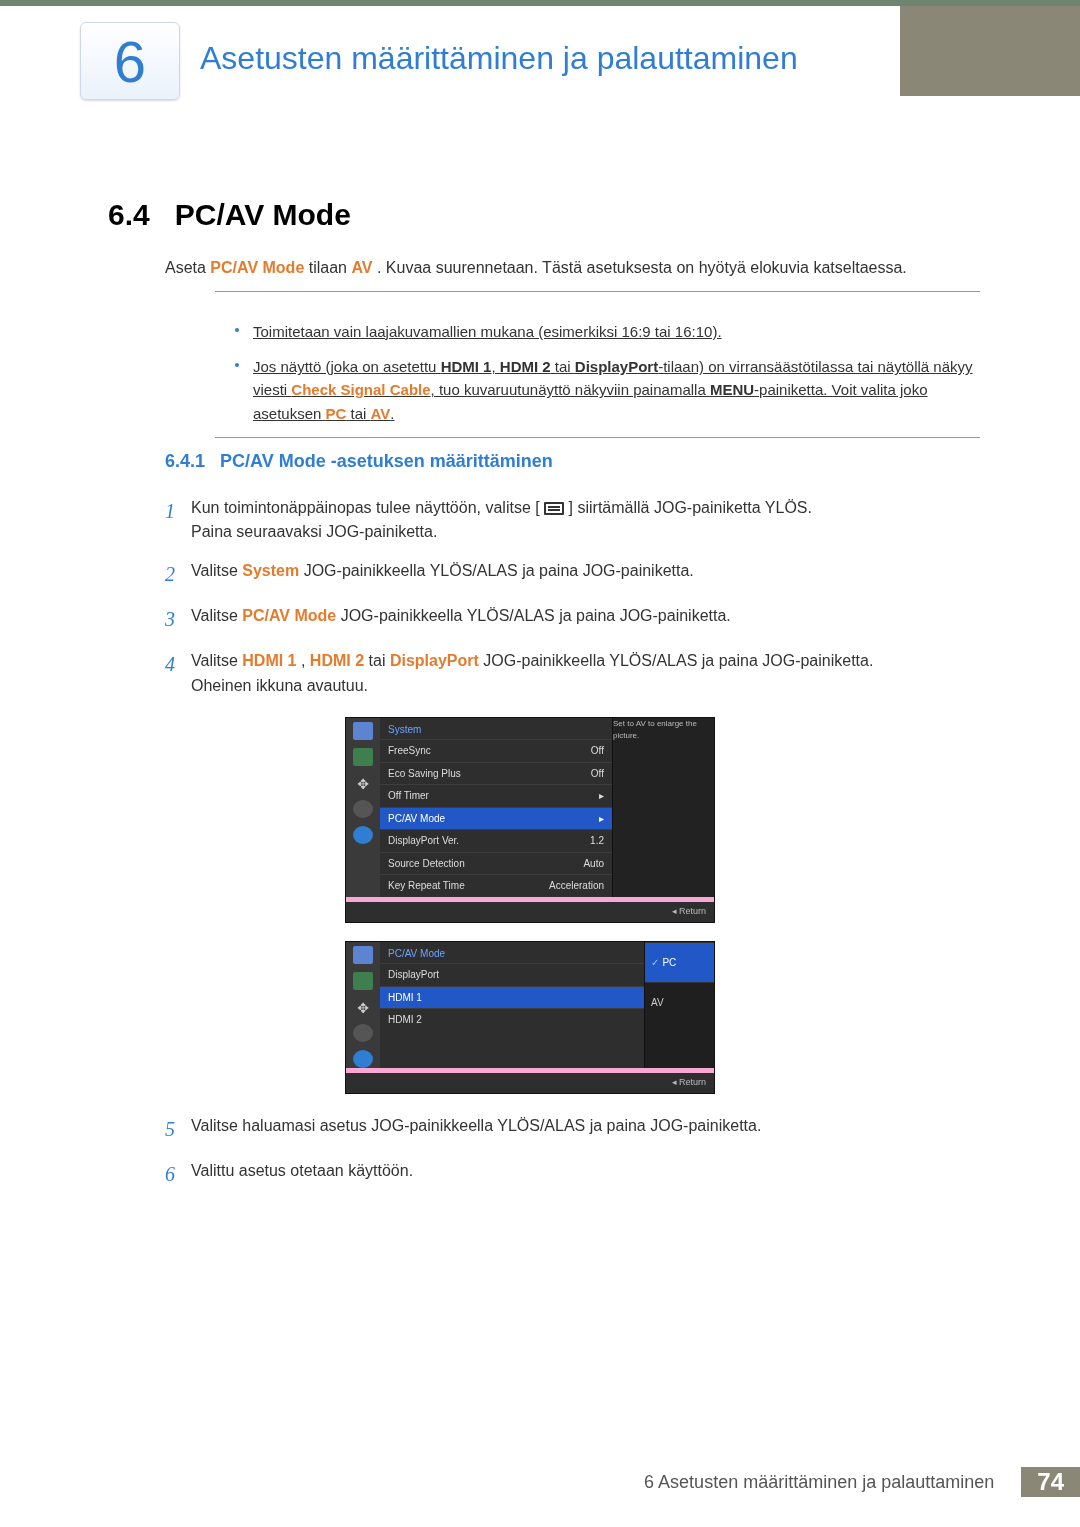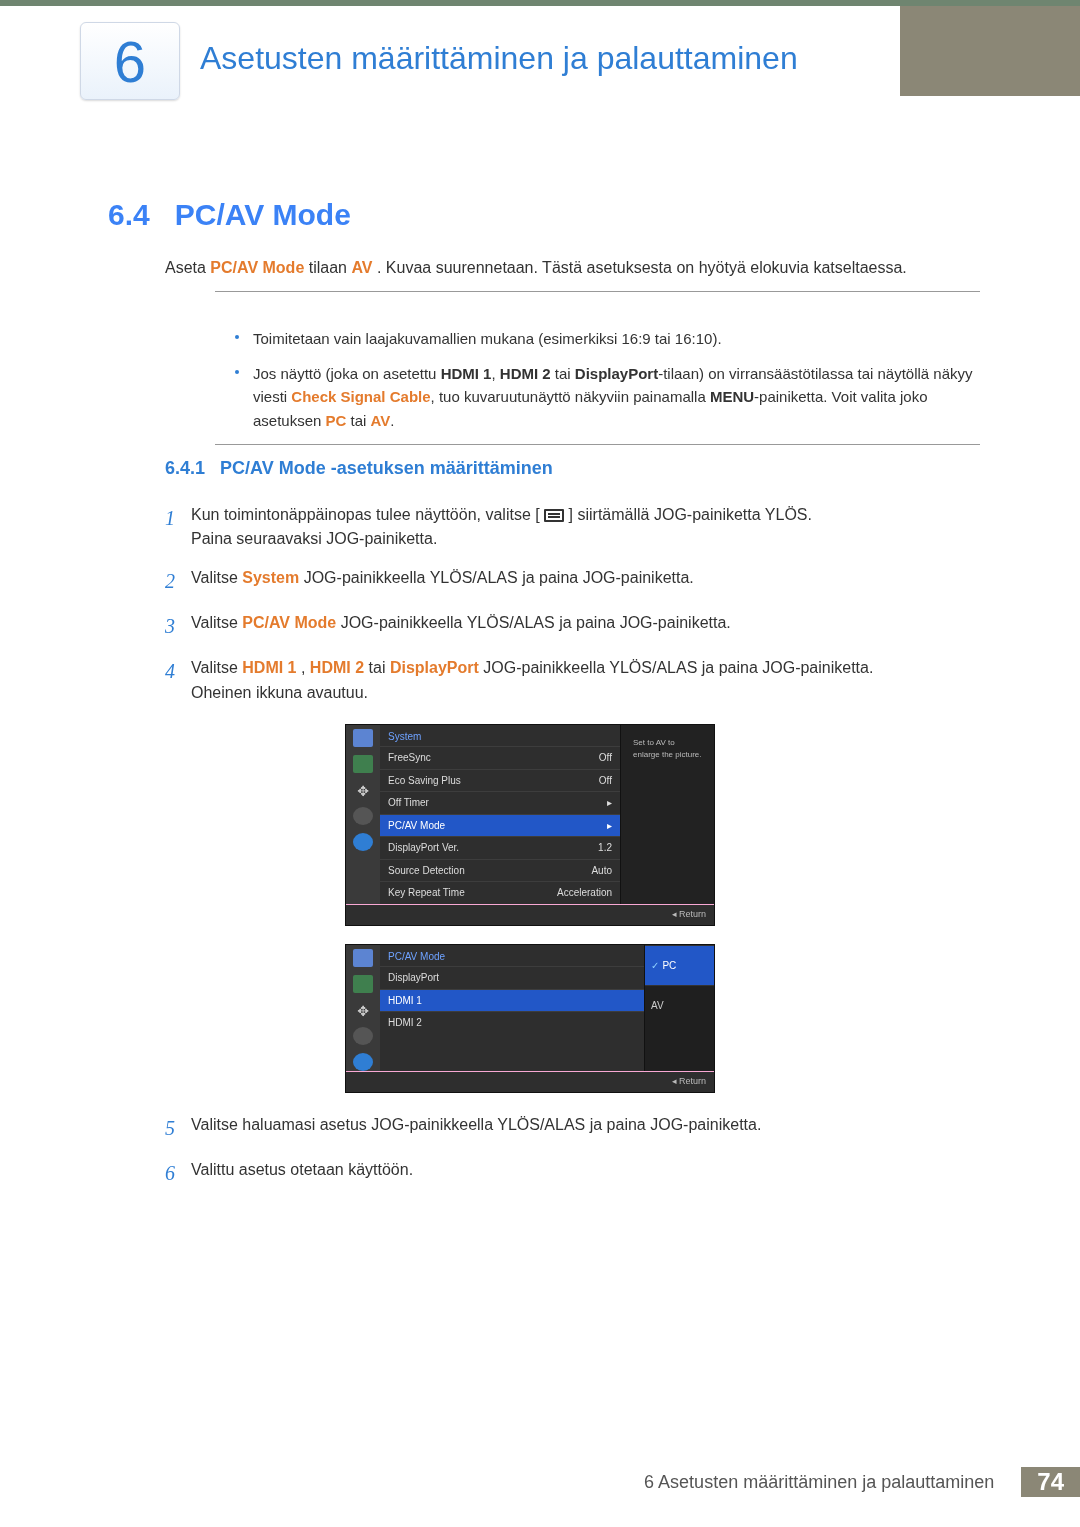--- a/index.html
+++ b/index.html
@@ -7,25 +7,25 @@
   .page { position:relative; width:1080px; height:1527px; background:#fff; }
   .top-bar { position:absolute; top:0; left:0; right:0; height:6px; background:#6f8570; }
   .top-right-stripe { position:absolute; top:6px; right:0; width:180px; height:90px; background:#8b8776; }
   .chapter-badge {
     position:absolute; top:22px; left:80px; width:100px; height:78px;
     background:linear-gradient(#fff,#eaf2fb); border:1px solid #cfd8e6; border-radius:6px;
     display:flex; align-items:center; justify-content:center;
     font-size:58px; color:#2f7ed4; box-shadow:0 1px 2px rgba(0,0,0,.15);
   }
   .chapter-title { position:absolute; top:40px; left:200px; font-size:32px; color:#2f7ed4; }
-  .section-num { position:absolute; top:198px; left:108px; font-size:30px; color:#3b82f6; font-weight:bold; }
+  .section-num { position:absolute; top:198px; left:108px; font-size:30px; color:#000000; font-weight:bold; }
   .content { position:absolute; top:256px; left:165px; right:100px; font-size:16px; line-height:1.55; color:#333; }
   .orange { color:#e47b2d; font-weight:normal; }
   .bold { font-weight:bold; }
-  .bullets { margin-top:35px; margin-left:70px; }
+  .bullets { margin-top:28px; margin-left:70px;text-decoration:underline; }
   .bullets li { list-style:none; position:relative; padding-left:18px; margin-bottom:12px; font-size:15px; }
   .bullets li::before { content:""; position:absolute; left:0; top:8px; width:4px; height:4px; background:#2f7ed4; border-radius:50%; }
   .subsection { font-size:18px; color:#2f7ed4; font-weight:bold; }
   .note-rule { border:none; border-top:1px solid #999; margin:10px 0 10px 50px; }
   .steps { margin-top:20px; }
   .step { display:flex; margin-bottom:14px; font-size:16px; }
   .step-num { width:26px; flex:0 0 26px; color:#2f7ed4; font-style:italic; font-size:20px; font-family:Georgia,serif; }
   .step-text { flex:1; }
   .menu-icon { display:inline-block; width:20px; height:13px; border:2px solid #333; border-radius:1px; vertical-align:-2px; position:relative; }
   .menu-icon::before, .menu-icon::after { content:""; position:absolute; left:2px; right:2px; height:2px; background:#333; }
@@ -36,23 +36,23 @@
   .osd-side { width:34px; background:#3a3a3a; display:flex; flex-direction:column; align-items:center; padding-top:4px; gap:8px; }
   .osd-side .ico { width:20px; height:18px; background:#5c84d2; border-radius:2px; }
   .osd-side .ico.green { background:#3f7f4e; }
   .osd-side .ico.gear { background:#555; border-radius:50%; }
   .osd-side .ico.info { background:#2f7ed4; border-radius:50%; }
   .osd-side .ico.arrow { background:none; color:#ccc; font-size:14px; text-align:center;}
   .osd-main { flex:1; }
   .osd-title { color:#6ea2ff; padding:4px 8px 2px; font-size:10px; }
   .osd-row { display:flex; justify-content:space-between; padding:3px 8px; border-top:1px solid #3d3d3d;gap:10px; }
   .osd-row.hl { background:#2257c7; color:#fff; }
-  .osd-help { width:94px; background:#222; padding:12px; font-size:8px; color:#bbb; border-left:1px solid #111;}
+  .osd-help { width:102px; background:#222; padding:0; font-size:8px; color:#bbb; border-left:1px solid #111;}
   .osd-body { display:flex; }
-  .osd-return { text-align:right; padding:3px 8px; color:#bbb; font-size:9px; border-top:1px solid #f9a8d4;}
+  .osd-return { text-align:right; padding:3px 8px; color:#bbb; font-size:9px; border-top:5px solid #f9a8d4;}
   .osd-return::before { content:"◂ "; }
   .osd-sub { width:70px; background:#1f1f1f; border-left:1px solid #111; }
   .osd-sub .subrow { padding:12px 6px; border-top:1px solid #333; color:#ccc; }
   .osd-sub .subrow.hl { background:#2257c7; color:#fff; }
   .check { color:#8ed0ff; margin-right:3px; }
   
   .footer { position:absolute; bottom:30px; right:0; display:flex; align-items:center; }
   .footer-text { font-size:18px; color:#555; margin-right:27px; }
   .page-num { background:#8b8776; color:#fff; font-size:24px; font-weight:bold; padding:1px 16px; }
 </style>

